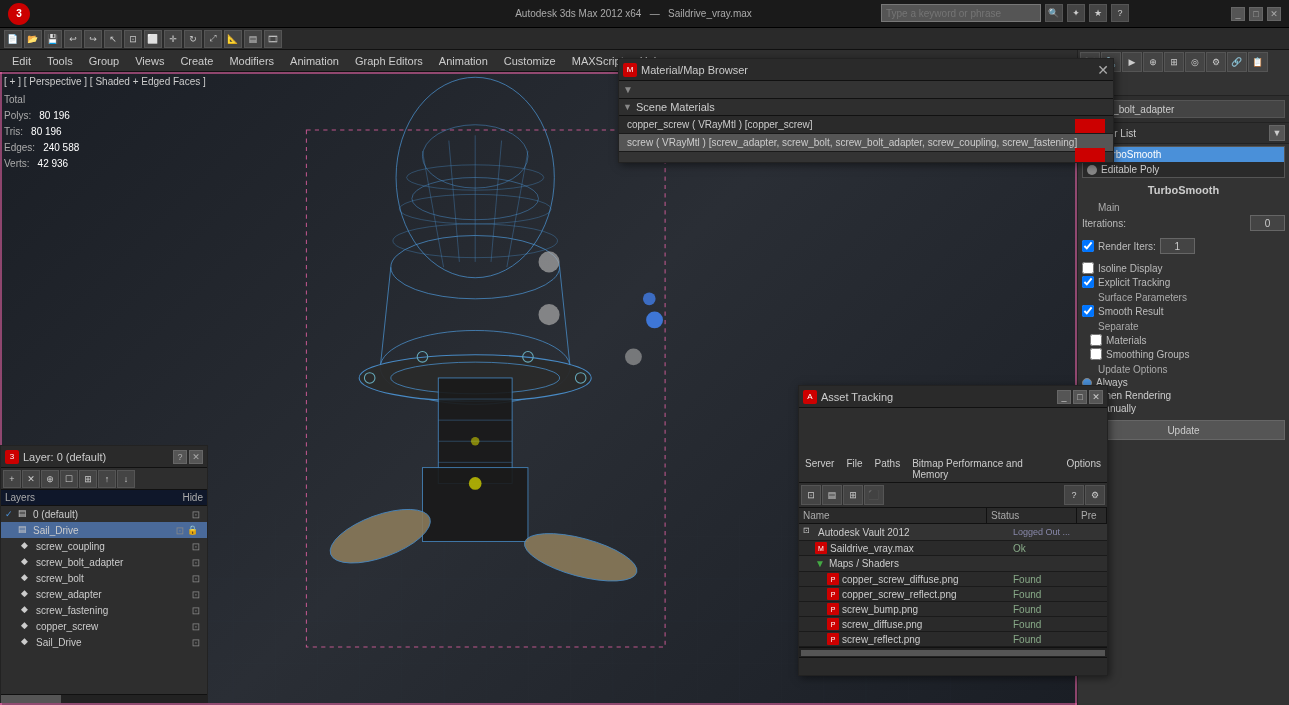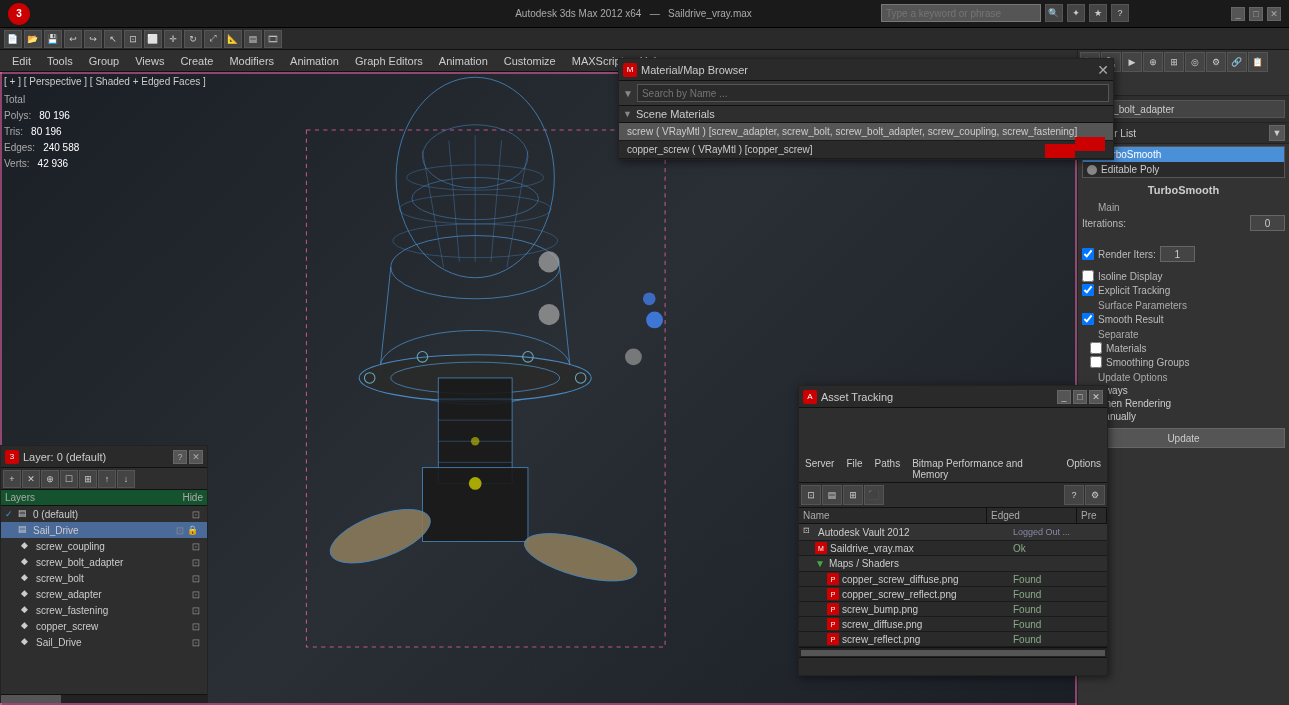--- a/index.html
+++ b/index.html
@@ -251,21 +251,21 @@
     }
     .ts-section-label {
       color: #aaa;
       font-size: 10px;
       margin: 4px 16px 2px;
     }
     .ts-row {
       display: flex;
       align-items: center;
       justify-content: space-between;
-      margin-bottom: 15px;
+      margin-bottom: 7px;
       font-size: 10px;
     }
     .ts-label { color: #bbb; }
     .ts-input {
       width: 35px;
       height: 16px;
       background: #444;
       border: 1px solid #666;
       color: #ccc;
       text-align: center;
@@ -358,21 +358,21 @@
       border: 1px solid #555;
       color: #ccc;
       font-size: 9px;
       display: flex; align-items: center; justify-content: center;
       cursor: pointer;
     }
     #layers-col-header {
       display: flex;
       align-items: center;
       padding: 2px 4px;
-      background: #14532d;
+      background: #0f172a;
       border-bottom: 1px solid #111;
       font-size: 10px;
       color: #aaa;
     }
     #layers-list {
       flex: 1;
       overflow-y: auto;
       background: #2e2e2e;
     }
     .layer-item {
@@ -978,33 +978,32 @@
 </div>
 
 <div id="mat-browser">
   <div id="mat-browser-header">
     <div class="mat-logo">M</div>
     <span>Material/Map Browser</span>
     <span id="mat-close">✕</span>
   </div>
   <div id="mat-search-row">
     <span id="mat-search-icon">▼</span>
-    <input id="mat-search-input" type="text" placeholder="Search by Name ..." style="">
   </div>
   <div id="mat-scene-header">
     <span class="mat-arrow">▼</span>
     <span>Scene Materials</span>
   </div>
   <div id="mat-list">
+    <div class="mat-item">
+      <span>copper_screw ( VRayMtl ) [copper_screw]</span>
+      <span class="mat-item-red"></span>
+    </div>
     <div class="mat-item selected">
       <span>screw ( VRayMtl ) [screw_adapter, screw_bolt, screw_bolt_adapter, screw_coupling, screw_fastening]</span>
-      <span class="mat-item-red"></span>
-    </div>
-    <div class="mat-item">
-      <span>copper_screw ( VRayMtl ) [copper_screw]</span>
       <span class="mat-item-red"></span>
     </div>
   </div>
 </div>
 
 <div id="asset-tracking">
   <div id="at-header">
     <div class="at-logo">A</div>
     <span id="at-title">Asset Tracking</span>
     <div id="at-win-controls">
@@ -1024,21 +1023,21 @@
     <div class="at-tb-btn">⊡</div>
     <div class="at-tb-btn">▤</div>
     <div class="at-tb-btn">⊞</div>
     <div class="at-tb-btn">⬛</div>
     <div style="flex:1"></div>
     <div class="at-tb-btn">?</div>
     <div class="at-tb-btn">⚙</div>
   </div>
   <div id="at-col-header">
     <div class="at-col at-col-name">Name</div>
-    <div class="at-col at-col-status">Edged</div>
+    <div class="at-col at-col-status">Status</div>
     <div class="at-col at-col-pre">Pre</div>
   </div>
   <div id="at-list">
 
     <div class="at-group-row">
       <div class="at-icon">⊡</div>
       <div class="at-row-name">Autodesk Vault 2012</div>
       <div class="at-row-status logged">Logged Out ...</div>
     </div>
 

